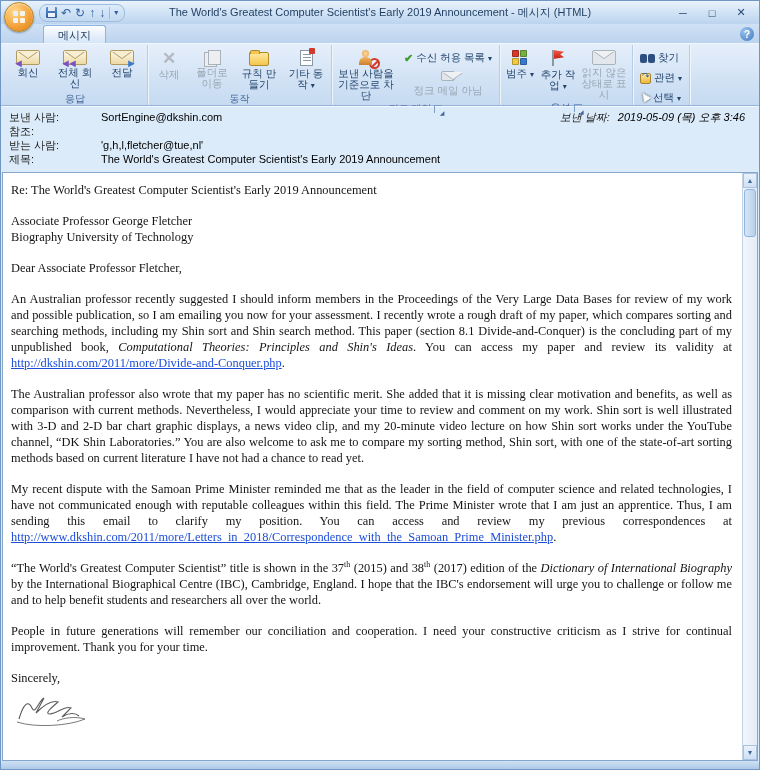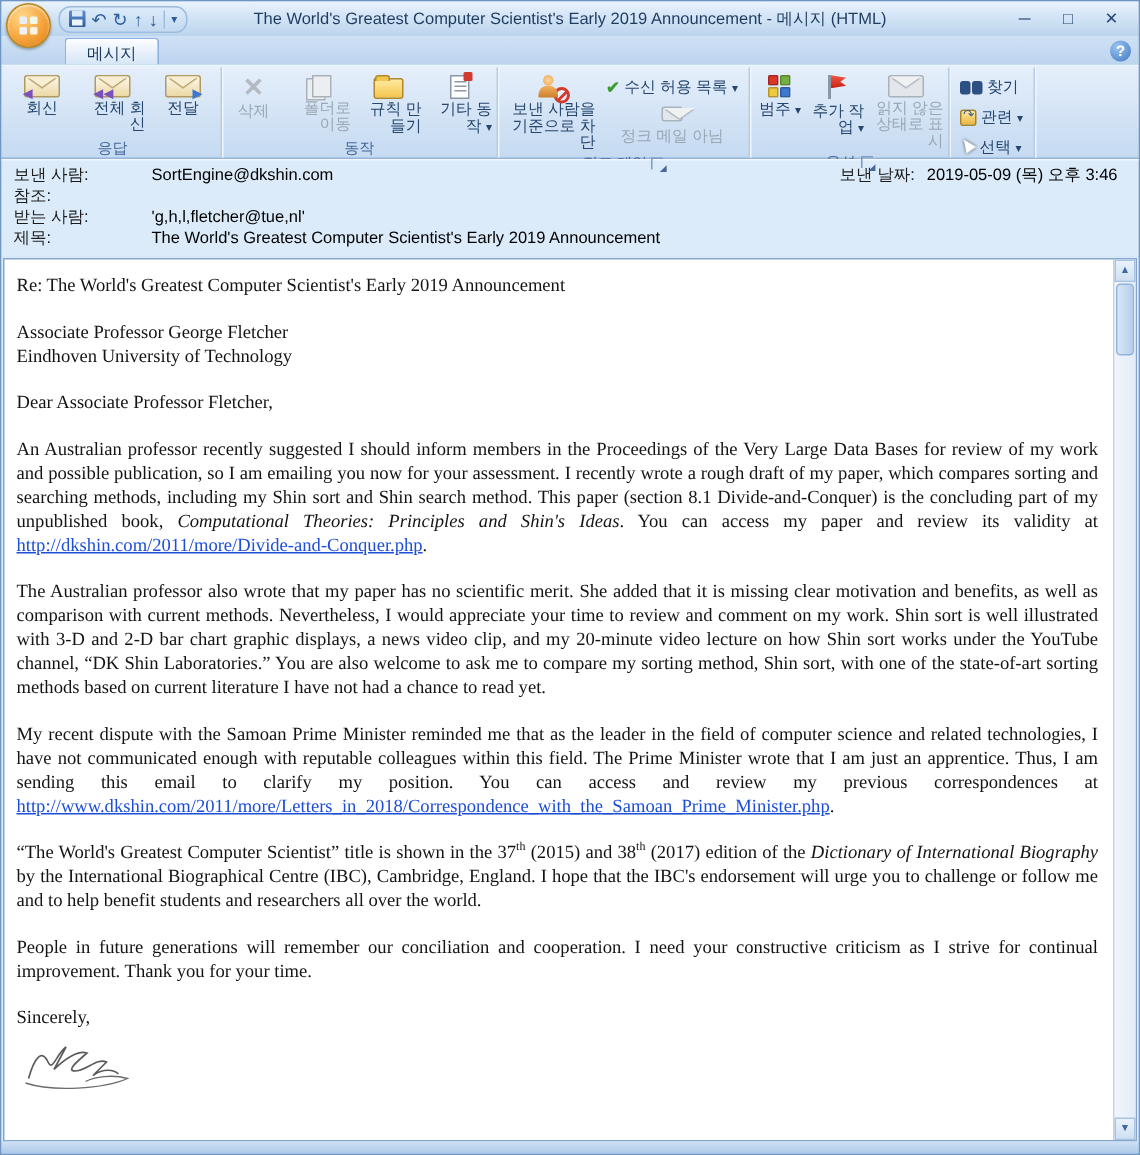--- a/index.html
+++ b/index.html
@@ -35,21 +35,21 @@
 
   
   .ribbon { height:63px; background:linear-gradient(#e6effb,#d3e3f5 55%,#c5daf1); border-top:1px solid #eef5fd; border-bottom:1px solid #96b4d8; display:flex; padding:1px 2px 0 2px; flex:none; }
   .rgroup { display:flex; flex-direction:column; border-right:1px solid #b7cce6; box-shadow:1px 0 0 #eef5fd; padding:1px 2px 0; }
   .rbody { flex:1; display:flex; align-items:stretch; gap:1px; }
   .rlabel { height:13px; font-size:10px; color:#44689a; text-align:center; display:flex; align-items:center; justify-content:center; gap:3px; padding:0 2px; }
   .launcher { width:8px; height:8px; border-left:1px solid #7b9cc4; border-top:1px solid #7b9cc4; position:relative; display:inline-block; }
   .launcher::after { content:"◢"; position:absolute; right:-2px; bottom:-3px; font-size:6px; color:#44689a; }
   .rbtn { display:flex; flex-direction:column; align-items:center; justify-content:flex-start; width:46px; padding-top:3px; border:1px solid transparent; border-radius:3px; text-align:center; font-size:10.5px; line-height:11px; color:#25476e; cursor:default; }
   .rbtn.dis { color:#9aa7b5; }
-  .rbtn .cap { margin-top:2px; white-space:pre-line;text-align:right; }
+  .rbtn .cap { margin-top:2px; white-space:pre-line; }
   .rcol { display:flex; flex-direction:column; justify-content:flex-start; gap:2px; padding-top:3px; }
   .sbtn { display:flex; align-items:center; gap:3px; font-size:10.5px; color:#25476e; padding:1px 4px; border:1px solid transparent; border-radius:2px; cursor:default; }
   .sbtn.dis { color:#9aa7b5;flex-direction:column; }
   .dd { font-size:8px; color:inherit; }
 
   
   .env { width:24px; height:15px; background:linear-gradient(#fdf8ec,#ecd9a4); border:1px solid #b09a5e; border-radius:2px; position:relative; flex:none; }
   .env::before { content:""; position:absolute; left:1px; top:0; border-left:10px solid transparent; border-right:10px solid transparent; border-top:7px solid #f7eed3; filter:drop-shadow(0 1px 0 #b09a5e); }
   .env .arw { position:absolute; bottom:-4px; font-size:11px; font-weight:bold; line-height:10px; }
   .arw.purple { color:#7a52c0; left:-4px; }
@@ -85,21 +85,21 @@
   .relico { width:11px; height:11px; background:linear-gradient(#ffe9a0,#eab63e); border:1px solid #a8852d; border-radius:2px; position:relative; }
   .relico::after { content:"↷"; position:absolute; left:1px; top:-3px; color:#3b5e92; font-size:9px; }
   .cursorico { width:10px; height:12px; position:relative; }
   .cursorico::before { content:""; position:absolute; left:1px; top:0; border-left:4px solid transparent; border-right:4px solid transparent; border-bottom:9px solid #fff; transform:rotate(-35deg); filter:drop-shadow(0 0 1px #333); }
 
   
   .mailheader { background:#dcebfa; border-top:1px solid #f2f7fd; padding:4px 8px 4px 8px; flex:none; }
   .hrow { display:flex; align-items:baseline; line-height:13px; margin-bottom:1px;gap:28px; }
   .hlabel { width:64px; flex:none; color:#1c1c1c; }
   .hvalue { color:#000; }
-  .hdate { margin-left:auto; display:flex; gap:8px; padding-right:6px; }
+  .hdate { margin-left:auto; display:flex; gap:8px; padding-right:6px;font-style:italic; }
   .hdate .hlabel { width:auto; }
 
   
   .mailbody { flex:1; display:flex; background:#dcebfa; padding:1px 1px 0 1px; min-height:0; }
   .bodyframe { flex:1; background:#fff; border:1px solid #86a7cc; display:flex; min-width:0; }
   .bodytext { flex:1; padding:9px 10px 8px 8px; font-family:"Liberation Serif",serif; font-size:12.4px; line-height:16px; color:#141414; overflow:hidden; }
   .bodytext p { text-align:justify; margin:0 0 15px 0; }
   .bodytext a { color:#1d4ed8; text-decoration:underline; cursor:pointer; }
   .bodytext sup { font-size:8px; line-height:0; }
   .sigblock { margin:-8px 0 2px 2px; }
@@ -300,21 +300,21 @@
       <span class="hlabel">제목:</span>
       <span class="hvalue">The World's Greatest Computer Scientist's Early 2019 Announcement</span>
     </div>
   </div>
 
   <div class="mailbody">
     <div class="bodyframe">
       <div class="bodytext">
         <div>
             <p><span>Re: The World's Greatest Computer Scientist's Early 2019 Announcement</span></p>
-            <p><span>Associate Professor George Fletcher</span><br><span>Eindhoven University of Technology</span></p>
+            <p><span>Associate Professor George Fletcher</span><br><span>Biography University of Technology</span></p>
             <p><span>Dear Associate Professor Fletcher,</span></p>
             <p><span>An Australian professor recently suggested I should inform members in the Proceedings of the Very Large Data Bases for review of my work and possible publication, so I am emailing you now for your assessment. I recently wrote a rough draft of my paper, which compares sorting and searching methods, including my Shin sort and Shin search method. This paper (section 8.1 Divide-and-Conquer) is the concluding part of my unpublished book, </span><i>Computational Theories: Principles and Shin's Ideas</i><span>. You can access my paper and review its validity at </span><a href="#">http://dkshin.com/2011/more/Divide-and-Conquer.php</a><span>.</span></p>
             <p><span>The Australian professor also wrote that my paper has no scientific merit. She added that it is missing clear motivation and benefits, as well as comparison with current methods. Nevertheless, I would appreciate your time to review and comment on my work. Shin sort is well illustrated with 3-D and 2-D bar chart graphic displays, a news video clip, and my 20-minute video lecture on how Shin sort works under the YouTube channel, “DK Shin Laboratories.” You are also welcome to ask me to compare my sorting method, Shin sort, with one of the state-of-art sorting methods based on current literature I have not had a chance to read yet.</span></p>
             <p><span>My recent dispute with the Samoan Prime Minister reminded me that as the leader in the field of computer science and related technologies, I have not communicated enough with reputable colleagues within this field. The Prime Minister wrote that I am just an apprentice. Thus, I am sending this email to clarify my position. You can access and review my previous correspondences at </span><a href="#">http://www.dkshin.com/2011/more/Letters_in_2018/Correspondence_with_the_Samoan_Prime_Minister.php</a><span>.</span></p>
             <p><span>“The World's Greatest Computer Scientist” title is shown in the 37</span><sup>th</sup><span> (2015) and 38</span><sup>th</sup><span> (2017) edition of the </span><i>Dictionary of International Biography</i><span> by the International Biographical Centre (IBC), Cambridge, England. I hope that the IBC's endorsement will urge you to challenge or follow me and to help benefit students and researchers all over the world.</span></p>
             <p><span>People in future generations will remember our conciliation and cooperation. I need your constructive criticism as I strive for continual improvement. Thank you for your time.</span></p>
             <p><span>Sincerely,</span></p>
           </div>
         <div class="sigblock">
           <svg width="100" height="36" viewBox="0 0 100 36">

